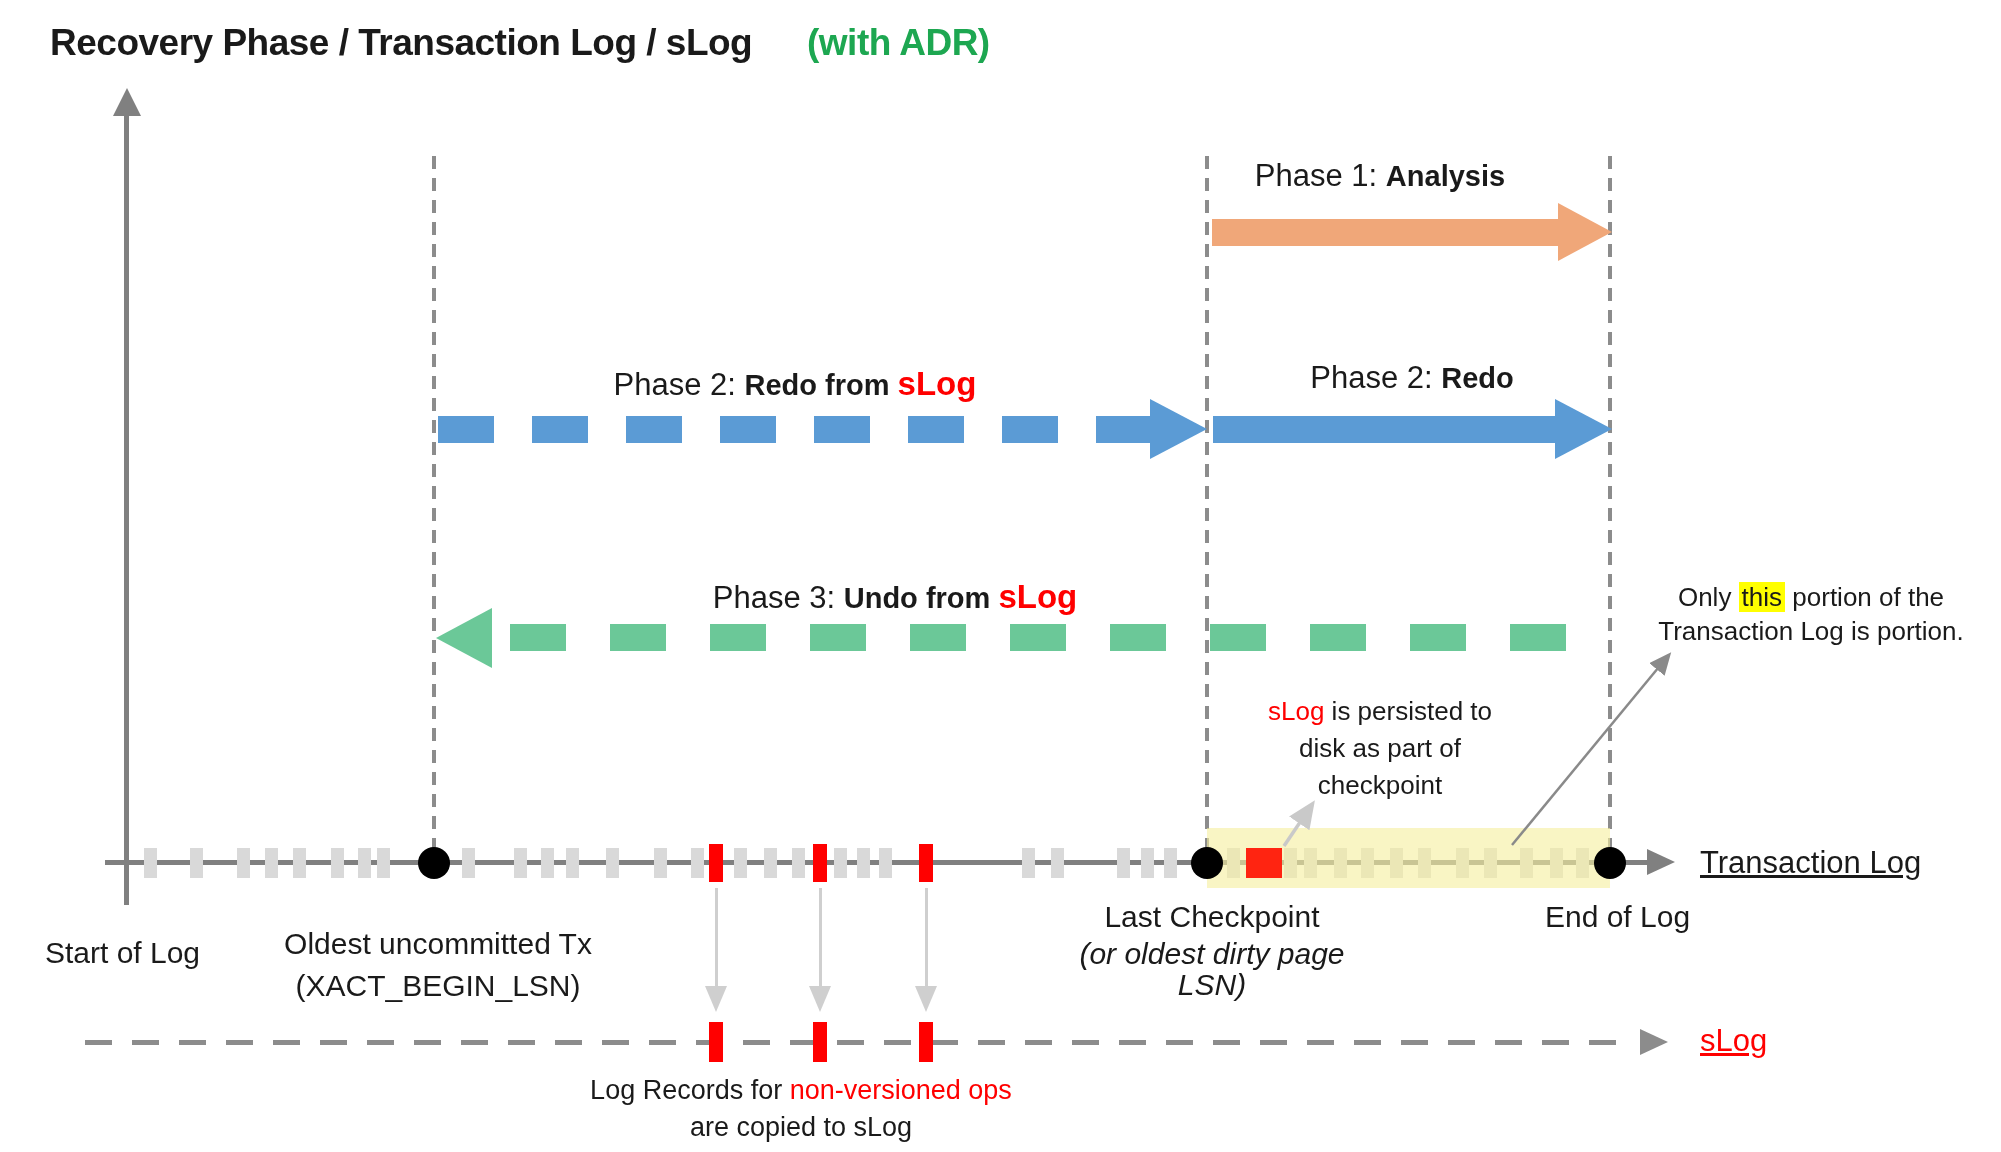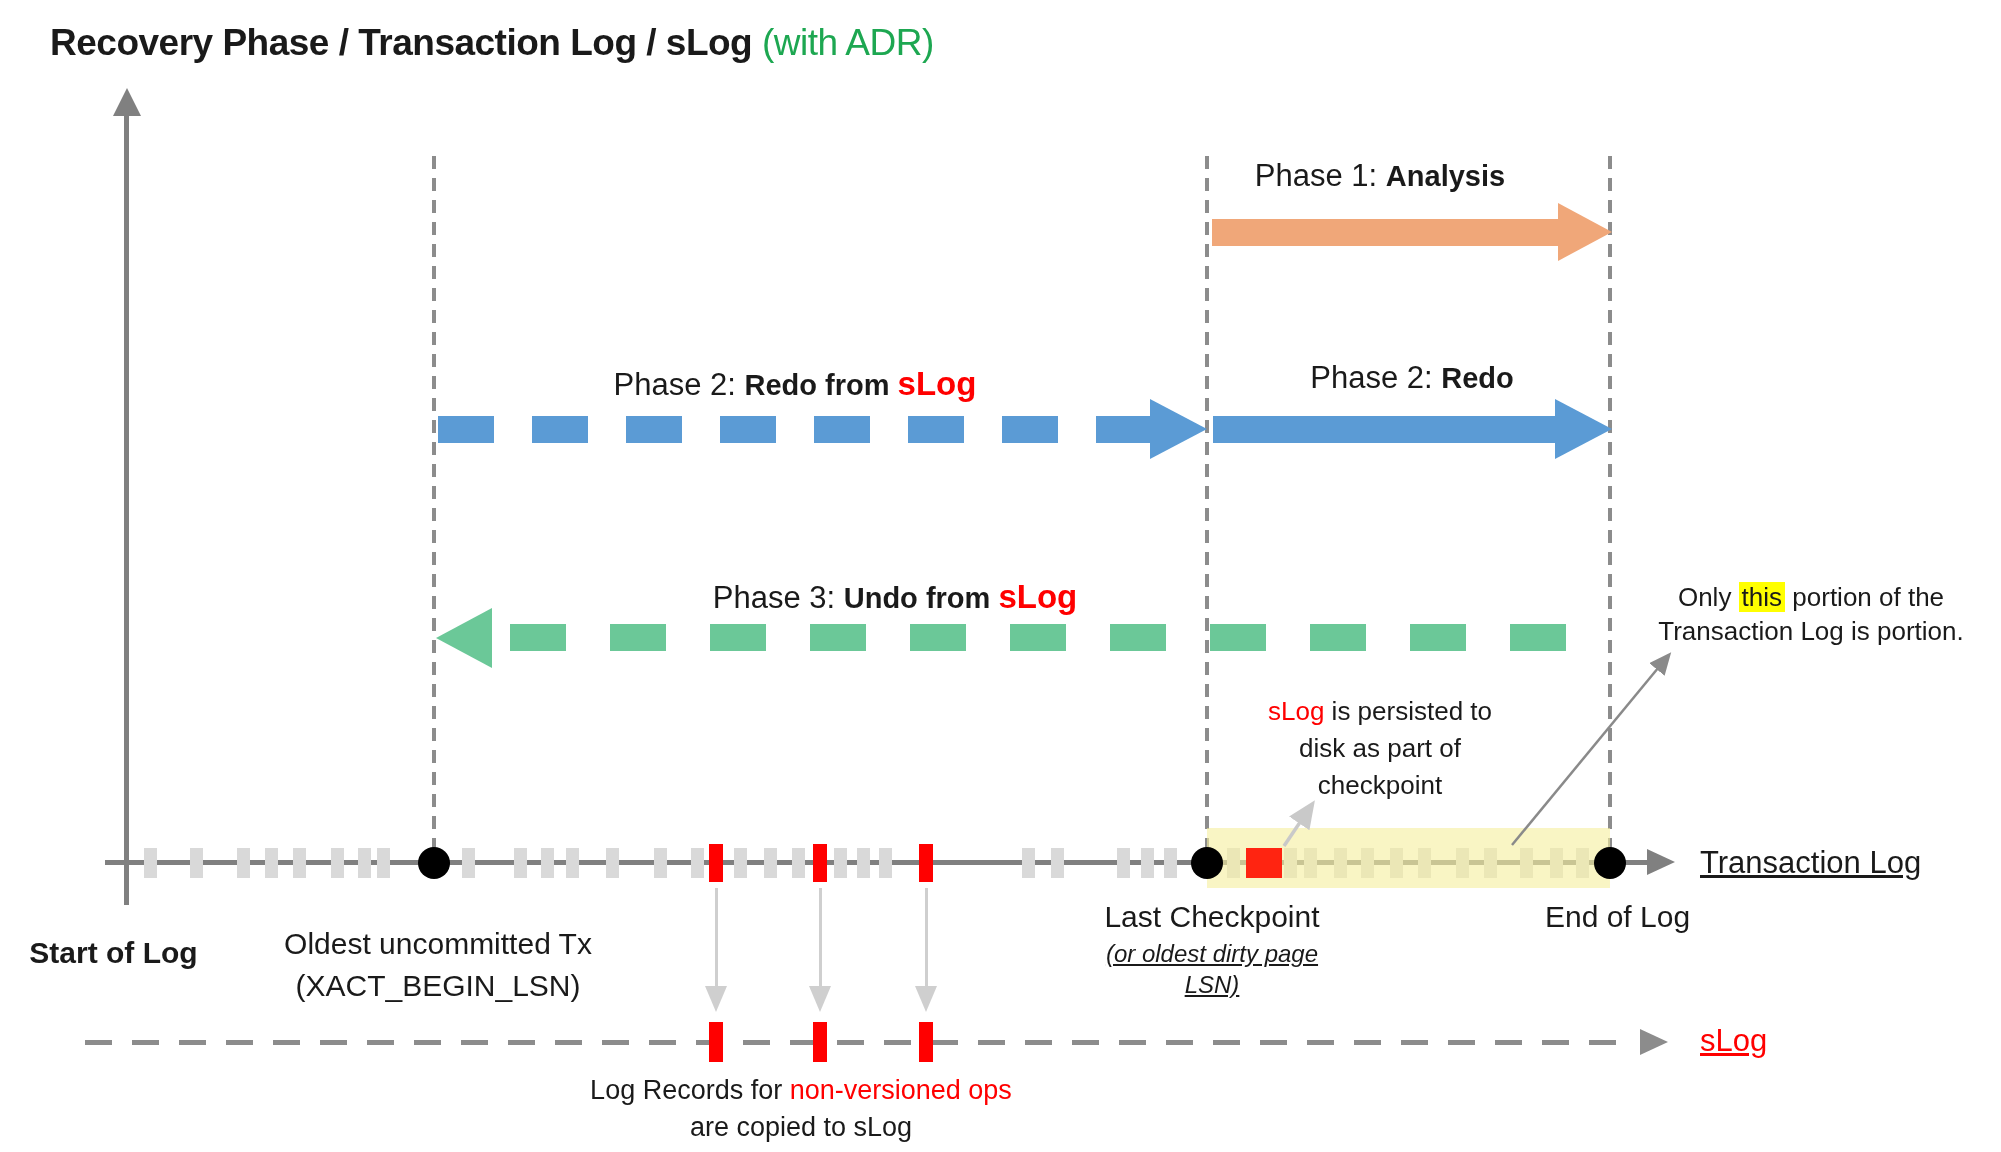--- a/index.html
+++ b/index.html
@@ -11,21 +11,21 @@
     --axis:#808080;
     --tick:#D9D9D9;
     --guide:#8C8C8C;
     --lightarrow:#CFCFCF;
   }
   html,body{margin:0;padding:0;background:#fff;}
   body{font-family:"Liberation Sans",sans-serif;color:#1a1a1a;}
   .canvas{position:relative;width:2001px;height:1152px;background:#fff;overflow:hidden;}
   .abs{position:absolute;}
   .title{font-size:37px;font-weight:600;letter-spacing:-0.5px;}
-  .title .adr{color:var(--adr-green);font-weight:400;}
+  .title .adr{color:var(--adr-green);font-weight:700;margin-left:45px;}
   
   .v-axis{width:5px;background:var(--axis);}
   .h-axis{height:5px;background:var(--axis);}
   .tri{width:0;height:0;}
   
   .guide{width:4px;background:repeating-linear-gradient(180deg,var(--guide) 0 13px,transparent 13px 22px);}
   
   .tick{position:absolute;width:13px;height:30px;top:848px;background:var(--tick);z-index:1;}
   .tick-red{position:absolute;width:14px;height:38px;top:844px;background:var(--red);z-index:3;}
   .slog-tick{position:absolute;width:14px;height:40px;top:1022px;background:var(--red);z-index:3;}
@@ -38,21 +38,21 @@
   .p2-dash{height:27px;background:repeating-linear-gradient(90deg,var(--blue) 0 56px,transparent 56px 94px);z-index:2;}
   .p2-head{border-top:30px solid transparent;border-bottom:30px solid transparent;border-left:57px solid var(--blue);z-index:2;}
   .p2-body{height:27px;background:var(--blue);z-index:2;}
   .p3-dash{height:27px;background:repeating-linear-gradient(90deg,var(--green) 0 56px,transparent 56px 100px);z-index:2;}
   .p3-head{border-top:30px solid transparent;border-bottom:30px solid transparent;border-right:56px solid var(--green);z-index:2;}
   .phase-label{font-size:31px;text-align:center;white-space:nowrap;z-index:5;}
   .phase-label b{font-weight:bold;font-size:29px;}
   .phase-label .r{color:var(--red);font-weight:bold;font-size:33px;}
   
   .log-label{font-size:30px;text-align:center;z-index:5;line-height:42px;}
-  .log-label .sub{font-size:24px;font-style:italic;line-height:31px;text-decoration:underline;}
+  .log-label .sub{font-size:30px;font-style:italic;line-height:31px;}
   .axis-label{font-size:31px;white-space:nowrap;z-index:5;text-decoration:underline;}
   .slog-name{color:var(--red);}
   
   .note{font-size:26px;text-align:center;line-height:34px;z-index:5;}
   .note mark{background:#FFFF00;color:#1a1a1a;padding:0 3px;}
   .note .r{color:var(--red);}
   .copy-note{font-size:27px;line-height:37px;}
   
   .slog-line{height:5px;background:repeating-linear-gradient(90deg,var(--guide) 0 27px,transparent 27px 47px);}
   
@@ -160,21 +160,21 @@
     <div><span>Only </span><mark>this</mark><span> portion of the</span></div>
     <div>Transaction Log is portion.</div>
   </div>
 
   <div class="abs note" style="left:1230px;top:693px;width:300px;line-height:37px;">
     <div><span class="r">sLog</span><span> is persisted to</span></div>
     <div>disk as part of</div>
     <div>checkpoint</div>
   </div>
 
-  <div class="abs log-label" style="left:11px;top:932px;width:205px;font-weight:bold;">Start of Log</div>
+  <div class="abs log-label" style="left:20px;top:932px;width:205px;">Start of Log</div>
   <div class="abs log-label" style="left:258px;top:923px;width:360px;">
     <div>Oldest uncommitted Tx</div>
     <div>(XACT_BEGIN_LSN)</div>
   </div>
   <div class="abs log-label" style="left:1057px;top:896px;width:310px;">
     <div>Last Checkpoint</div>
     <div class="sub">(or oldest dirty page</div>
     <div class="sub">LSN)</div>
   </div>
   <div class="abs log-label" style="left:1510px;top:896px;width:215px;">End of Log</div>

